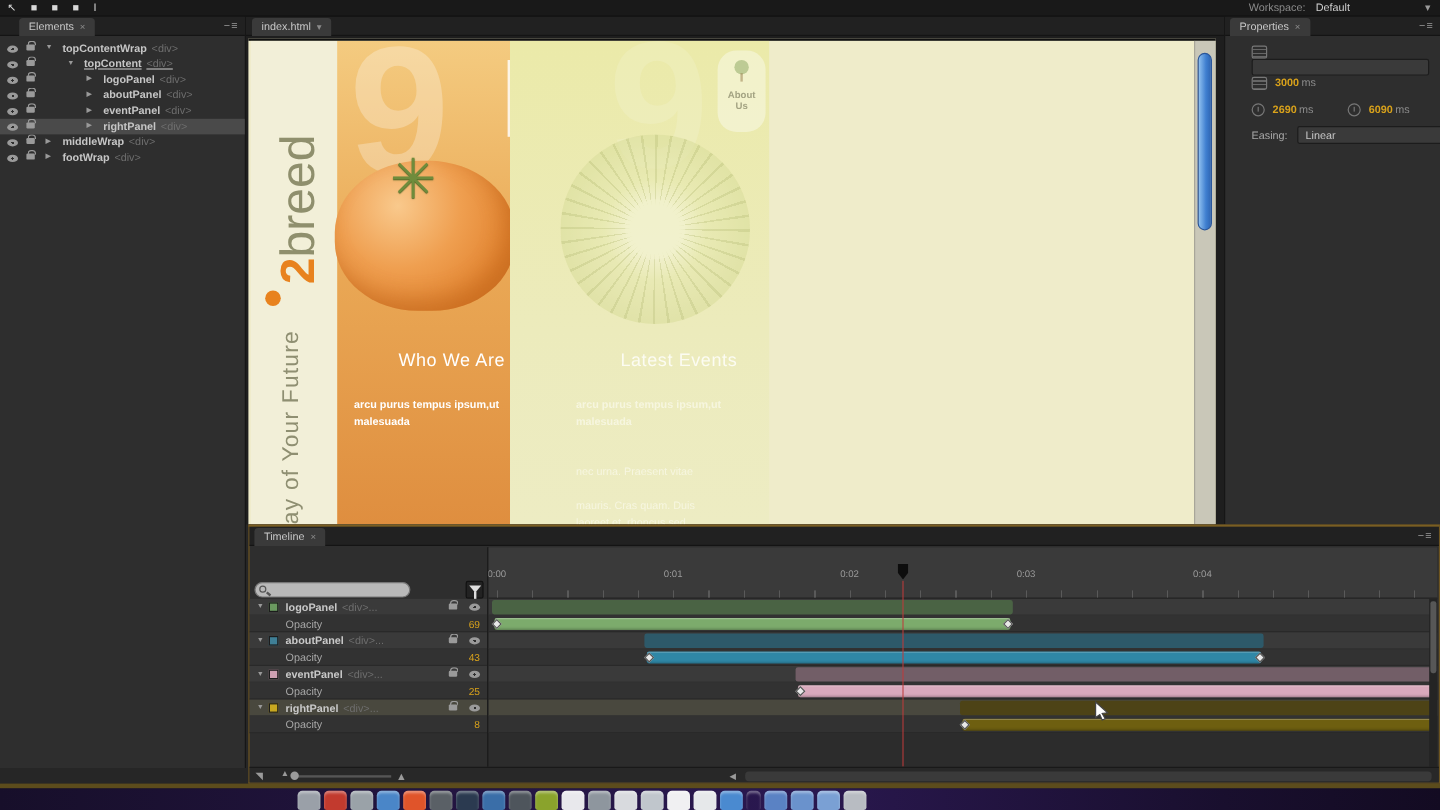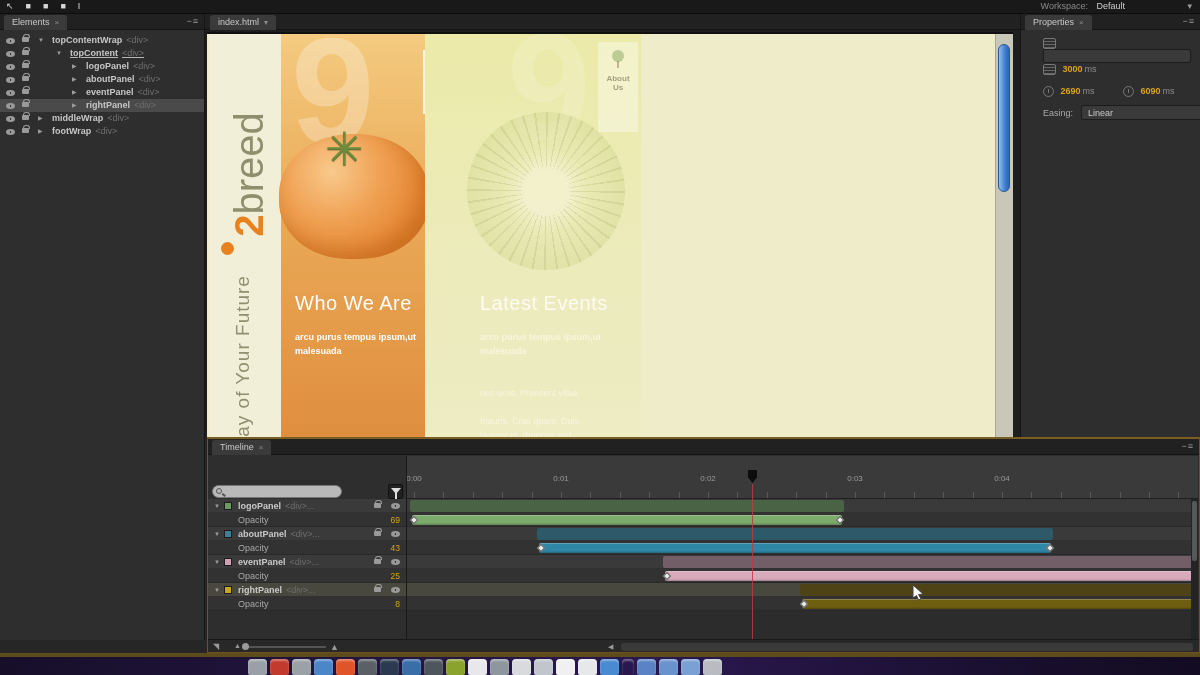--- a/index.html
+++ b/index.html
@@ -46,21 +46,21 @@
   #logo-vert .breed{color:#8f8f6d;}
   #logo-dot{position:absolute;left:14px;top:208px;width:13px;height:13px;border-radius:50%;background:#e8821e;}
   #tagline{left:-44px;top:330px;width:160px;font-size:19px;color:#8f8f72;letter-spacing:1px;}
   .scol-orange{position:absolute;left:74px;top:0;width:144px;height:100%;
       background:linear-gradient(180deg,#f4cb80 0%,#eaa956 45%,#df8e3f 100%);}
   .wm9{position:absolute;font-size:150px;font-weight:bold;color:rgba(255,255,255,0.28);line-height:1;}
   .tomato{position:absolute;left:72px;top:100px;width:150px;height:125px;border-radius:48% 48% 46% 46%;
       background:radial-gradient(circle at 35% 30%,#f9c98c 0%,#ef9f50 40%,#e2832f 75%,#d87a27 100%);
       box-shadow:inset -8px -10px 18px rgba(180,90,20,.45);}
   .calyx{position:absolute;left:118px;top:88px;font-size:46px;color:#6f8c3c;text-shadow:0 1px 1px #4c6425;}
-  .shead{position:absolute;color:#ffffff;font-size:20px;letter-spacing:.5px;}
+  .shead{position:absolute;color:#ffffff;font-size:15px;letter-spacing:.5px;margin-left:37px;}
   .stext{position:absolute;color:#ffffff;font-size:9px;line-height:14px;white-space:pre-line;}
   .navbtn{position:absolute;width:40px;height:64px;background:rgba(255,255,255,.82);text-align:center;}
   .navbtn .tico{display:inline-block;margin-top:8px;width:14px;height:18px;position:relative;}
   .navbtn .tico::before{content:"";position:absolute;left:1px;top:0;width:12px;height:12px;border-radius:50%;background:#7d9c52;}
   .navbtn .tico::after{content:"";position:absolute;left:6px;top:11px;width:2px;height:7px;background:#8a6b3a;}
   .navbtn .nlabel{display:block;margin-top:2px;font-size:8px;font-weight:bold;color:#5c6b46;line-height:9px;}
   .navbtn.faded{background:rgba(255,255,255,.38);}
   .navbtn.faded .tico::before{background:rgba(125,156,82,.45);}
   .navbtn.faded .tico::after{background:rgba(138,107,58,.45);}
   .navbtn.faded .nlabel{color:#a3a382;}
@@ -163,21 +163,21 @@
     <span><span class="tool">↖</span><span class="tool">■</span><span class="tool">■</span><span class="tool">■</span><span class="tool">I</span></span>
     <span id="ws">
       <span>Workspace:</span>
       <b>Default</b>
       <span class="caret">▾</span>
     </span>
   </div>
 
   <div id="elements">
     <div class="tabbar">
-      <div class="tab" style="left:4px;text-align:center;">
+      <div class="tab" style="left:16px;text-align:center;">
         <span>Elements</span><span class="x">×</span>
       </div>
       <div class="pmenu">−≡</div>
     </div>
     <div id="el-rows">
 
     <div class="el-row">
           <span class="eye"></span>
           <span class="lockic"></span>
           <span class="arrow" style="left: 38px;">▼</span>
@@ -257,21 +257,21 @@
       <div class="scol-mid"></div>
       <div class="wm9" style="left:300px;top:-22px;opacity:.5;">9</div>
       <div class="kiwi"></div>
       <div class="shead" id="ev-head" style="left:273px;top:258px;">Latest Events</div>
       <div class="stext evtext" style="left:273px;top:296px;font-weight:bold;">arcu purus tempus ipsum,ut
 malesuada</div>
       <div class="stext evtext" style="left:273px;top:352px;">nec urna. Praesent vitae
 
 mauris. Cras quam. Duis
 laoreet et, rhoncus sed</div>
-      <div class="navbtn faded" style="left:391px;top:8px;height:90px;">
+      <div class="navbtn faded" style="left:391px;top:8px;height:68px;border-radius:16px;">
         <span class="tico"></span>
         <span class="nlabel" style="white-space:pre-line;">About
 Us</span>
       </div>
 
       <div id="stage-vscroll">
         <div id="stage-vthumb" style="top:10px;height:148px;"></div>
       </div>
     </div>
   </div>

